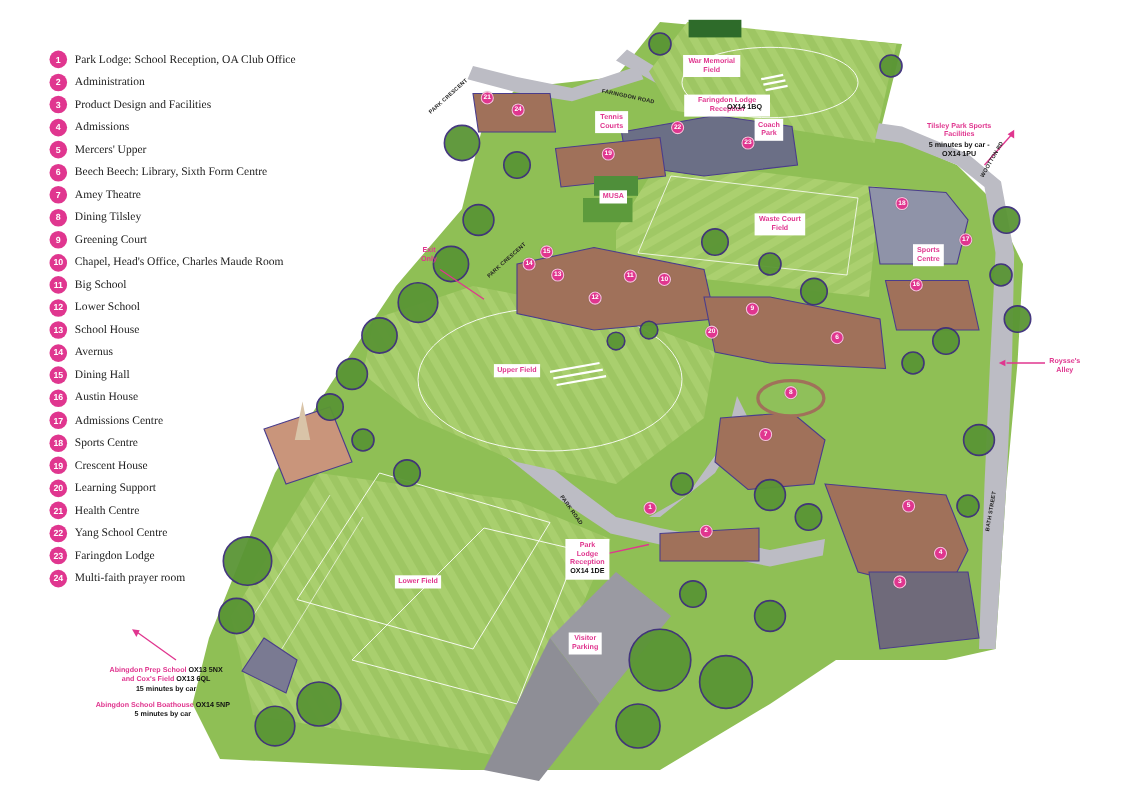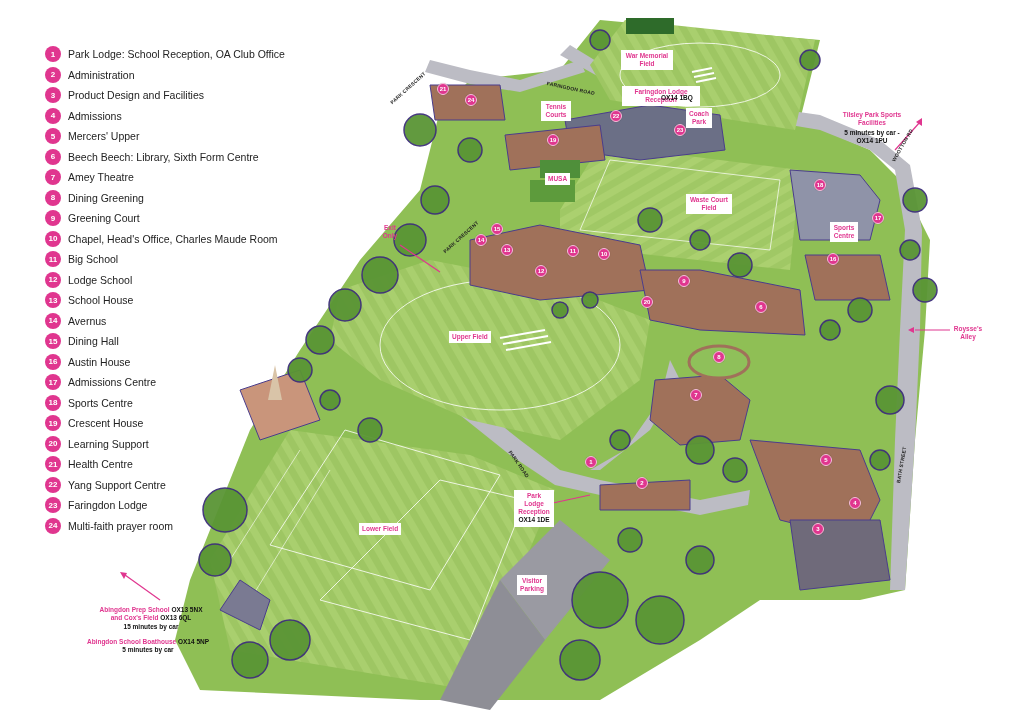--- a/index.html
+++ b/index.html
@@ -4,21 +4,21 @@
 <style>
   * { box-sizing: border-box; margin: 0; padding: 0; }
   html, body { width: 1024px; height: 724px; background: #ffffff; overflow: hidden; }
   body { position: relative; font-family: "Liberation Sans", sans-serif; color: #1a1a1a; }
 
   
   .legend { position: absolute; left: 45px; top: 44px; width: 240px; }
   .legend-item { display: flex; align-items: center; height: 20.5px; }
   .legend-num { width: 16px; height: 16px; border-radius: 50%; background: #e0368f; color: #fff;
     font-size: 8px; font-weight: bold; display: flex; align-items: center; justify-content: center; flex: 0 0 16px; }
-  .legend-label { margin-left: 7px; font-size: 10.5px; color: #222; white-space: nowrap; }
+  .legend-label { margin-left: 7px; font-size: 10.5px; color: #222; white-space: nowrap; font-family: Liberation Serif, serif; }
 
   
   .map { position: absolute; left: 0; top: 0; width: 1024px; height: 724px; }
   .map svg { position: absolute; left: 0; top: 0; }
 
   .marker { position: absolute; width: 12px; height: 12px; border-radius: 50%; background: #e0368f;
     color: #fff; font-size: 6px; font-weight: bold; display: flex; align-items: center; justify-content: center;
     border: 1px solid #f7c4dd; box-shadow: 0 0 1px rgba(0,0,0,0.3); }
 
   .label { position: absolute; background: #ffffff; color: #e0368f; font-size: 6.5px; font-weight: bold;
@@ -235,37 +235,37 @@
     <div class="legend-item">
       <span class="legend-num">6</span>
       <span class="legend-label">Beech Beech: Library, Sixth Form Centre</span>
     </div>
     <div class="legend-item">
       <span class="legend-num">7</span>
       <span class="legend-label">Amey Theatre</span>
     </div>
     <div class="legend-item">
       <span class="legend-num">8</span>
-      <span class="legend-label">Dining Greening</span>
+      <span class="legend-label">Dining Tilsley</span>
     </div>
     <div class="legend-item">
       <span class="legend-num">9</span>
       <span class="legend-label">Greening Court</span>
     </div>
     <div class="legend-item">
       <span class="legend-num">10</span>
       <span class="legend-label">Chapel, Head's Office, Charles Maude Room</span>
     </div>
     <div class="legend-item">
       <span class="legend-num">11</span>
       <span class="legend-label">Big School</span>
     </div>
     <div class="legend-item">
       <span class="legend-num">12</span>
-      <span class="legend-label">Lodge School</span>
+      <span class="legend-label">Lower School</span>
     </div>
     <div class="legend-item">
       <span class="legend-num">13</span>
       <span class="legend-label">School House</span>
     </div>
     <div class="legend-item">
       <span class="legend-num">14</span>
       <span class="legend-label">Avernus</span>
     </div>
     <div class="legend-item">
@@ -291,21 +291,21 @@
     <div class="legend-item">
       <span class="legend-num">20</span>
       <span class="legend-label">Learning Support</span>
     </div>
     <div class="legend-item">
       <span class="legend-num">21</span>
       <span class="legend-label">Health Centre</span>
     </div>
     <div class="legend-item">
       <span class="legend-num">22</span>
-      <span class="legend-label">Yang Support Centre</span>
+      <span class="legend-label">Yang School Centre</span>
     </div>
     <div class="legend-item">
       <span class="legend-num">23</span>
       <span class="legend-label">Faringdon Lodge</span>
     </div>
     <div class="legend-item">
       <span class="legend-num">24</span>
       <span class="legend-label">Multi-faith prayer room</span>
     </div>
   </div>

